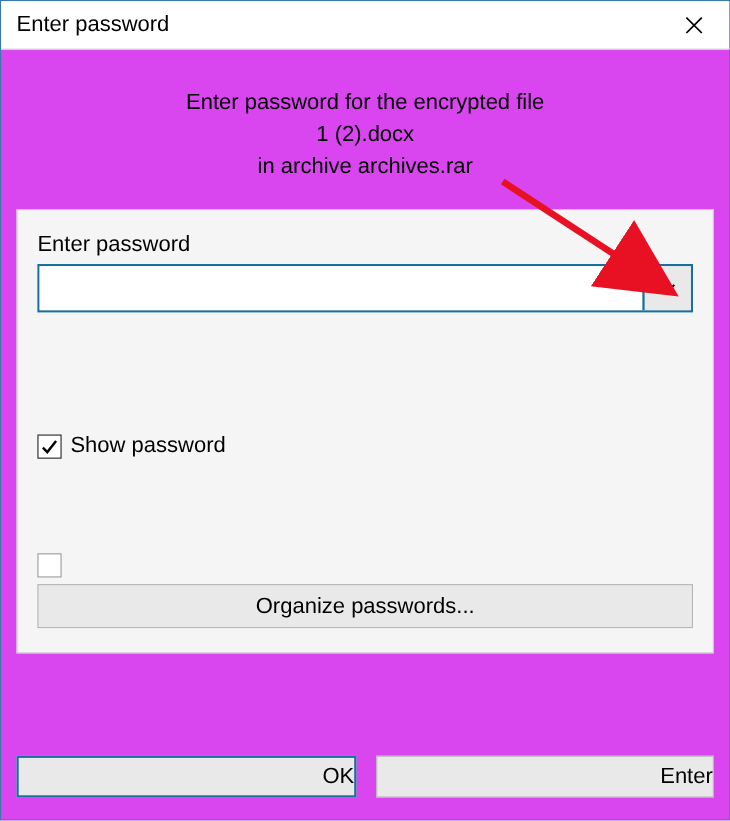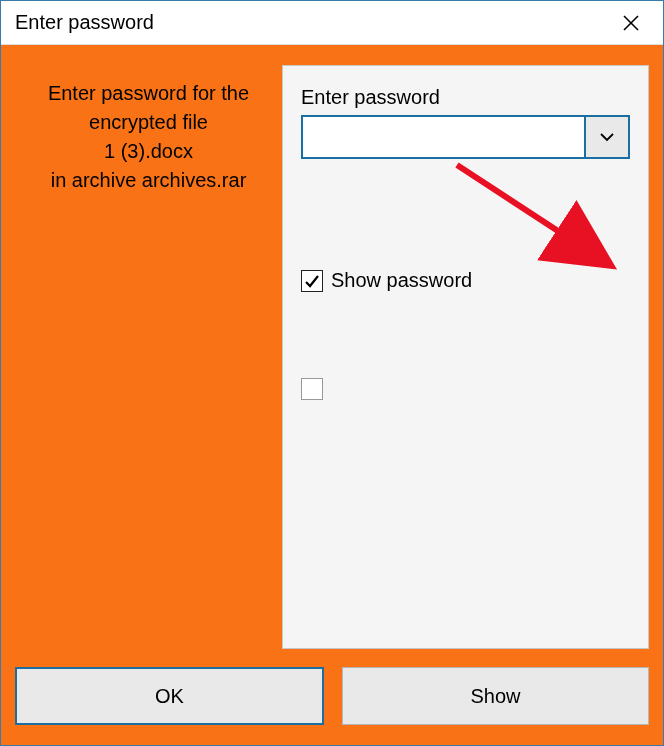--- a/index.html
+++ b/index.html
@@ -6,21 +6,21 @@
   html, body {
     margin: 0; padding: 0;
     font-family: "Segoe UI", Tahoma, sans-serif;
     font-size: 18px;
     background: #fff;
   }
   .window {
     width: 664px;
     height: 746px;
     border: 1px solid #3a7aa8;
-    background: #f97316;
+    background: #d946ef;
     position: relative;
     display: flex;
     flex-direction: column;
   }
   .titlebar {
     background: #fff;
     height: 44px;
     display: flex;
     align-items: center;
     justify-content: space-between;
@@ -37,21 +37,21 @@
     display: flex;
     align-items: center;
     justify-content: center;
     cursor: pointer;
   }
   .close-btn svg { stroke: #000; stroke-width: 1.6; }
   .body {
     flex: 1;
     padding: 20px 14px 0 14px;
     display: flex;
-    flex-direction: row;
+    flex-direction: column;
   }
   .prompt {
     text-align: center;
     font-size: 20px;
     line-height: 1.45;
     color: #000;
     margin: 14px 0 24px 0;
   }
   .group {
     border: 1px solid #c8c8c8;
@@ -119,26 +119,26 @@
     justify-content: center;
     margin-top: 6px;
   }
   .footer {
     display: flex;
     gap: 18px;
     padding: 18px 14px 20px 14px;
   }
   .footer-btn {
     flex: 1;
-    height: 58px;
+    height: 38px;
     background: #e9e9e9;
     border: 1px solid #b6b6b6;
     display: flex;
     align-items: center;
-    justify-content: center;
+    justify-content: flex-end;
     font-size: 20px;
     cursor: pointer;
   }
   .footer-btn.default {
     border: 2px solid #1a6ea0;
   }
   
   .arrow {
     position: absolute;
     top: 158px;
@@ -157,21 +157,21 @@
       <svg width="18" height="18" viewBox="0 0 18 18" fill="none">
         <line x1="2" y1="2" x2="16" y2="16"></line>
         <line x1="16" y1="2" x2="2" y2="16"></line>
       </svg>
     </div>
   </div>
 
   <div class="body">
     <div class="prompt">
       <div>Enter password for the encrypted file</div>
-      <div>1 (3).docx</div>
+      <div>1 (2).docx</div>
       <div>in archive archives.rar</div>
     </div>
 
     <div class="group">
       <div class="field-label">Enter password</div>
       <div class="combo">
         <input type="text" value="" style="">
         <div class="combo-btn">
           <svg width="16" height="10" viewBox="0 0 16 10" fill="none">
             <polyline points="2,2 8,8 14,2"></polyline>
@@ -189,29 +189,32 @@
         </div>
         <span>Show password</span>
       </div>
 
       <div class="spacer2"></div>
 
       <div class="check-row">
         <div class="checkbox unchecked"></div>
       </div>
 
+      <div class="organize-btn">
+        <span>Organize passwords...</span>
+      </div>
     </div>
   </div>
 
   <div class="footer">
     <div class="footer-btn default">
       <span>OK</span>
     </div>
     <div class="footer-btn">
-      <span>Show</span>
+      <span>Enter</span>
     </div>
   </div>
 
   <svg class="arrow" width="180" height="120" viewBox="0 0 180 120">
     <defs>
       <marker id="ah" markerWidth="14" markerHeight="14" refX="10" refY="6" orient="auto">
         <path d="M0,0 L12,6 L0,12 Z" fill="#e81123"></path>
       </marker>
     </defs>
     <line x1="8" y1="6" x2="158" y2="104" stroke="#e81123" stroke-width="6" marker-end="url(#ah)"></line>

